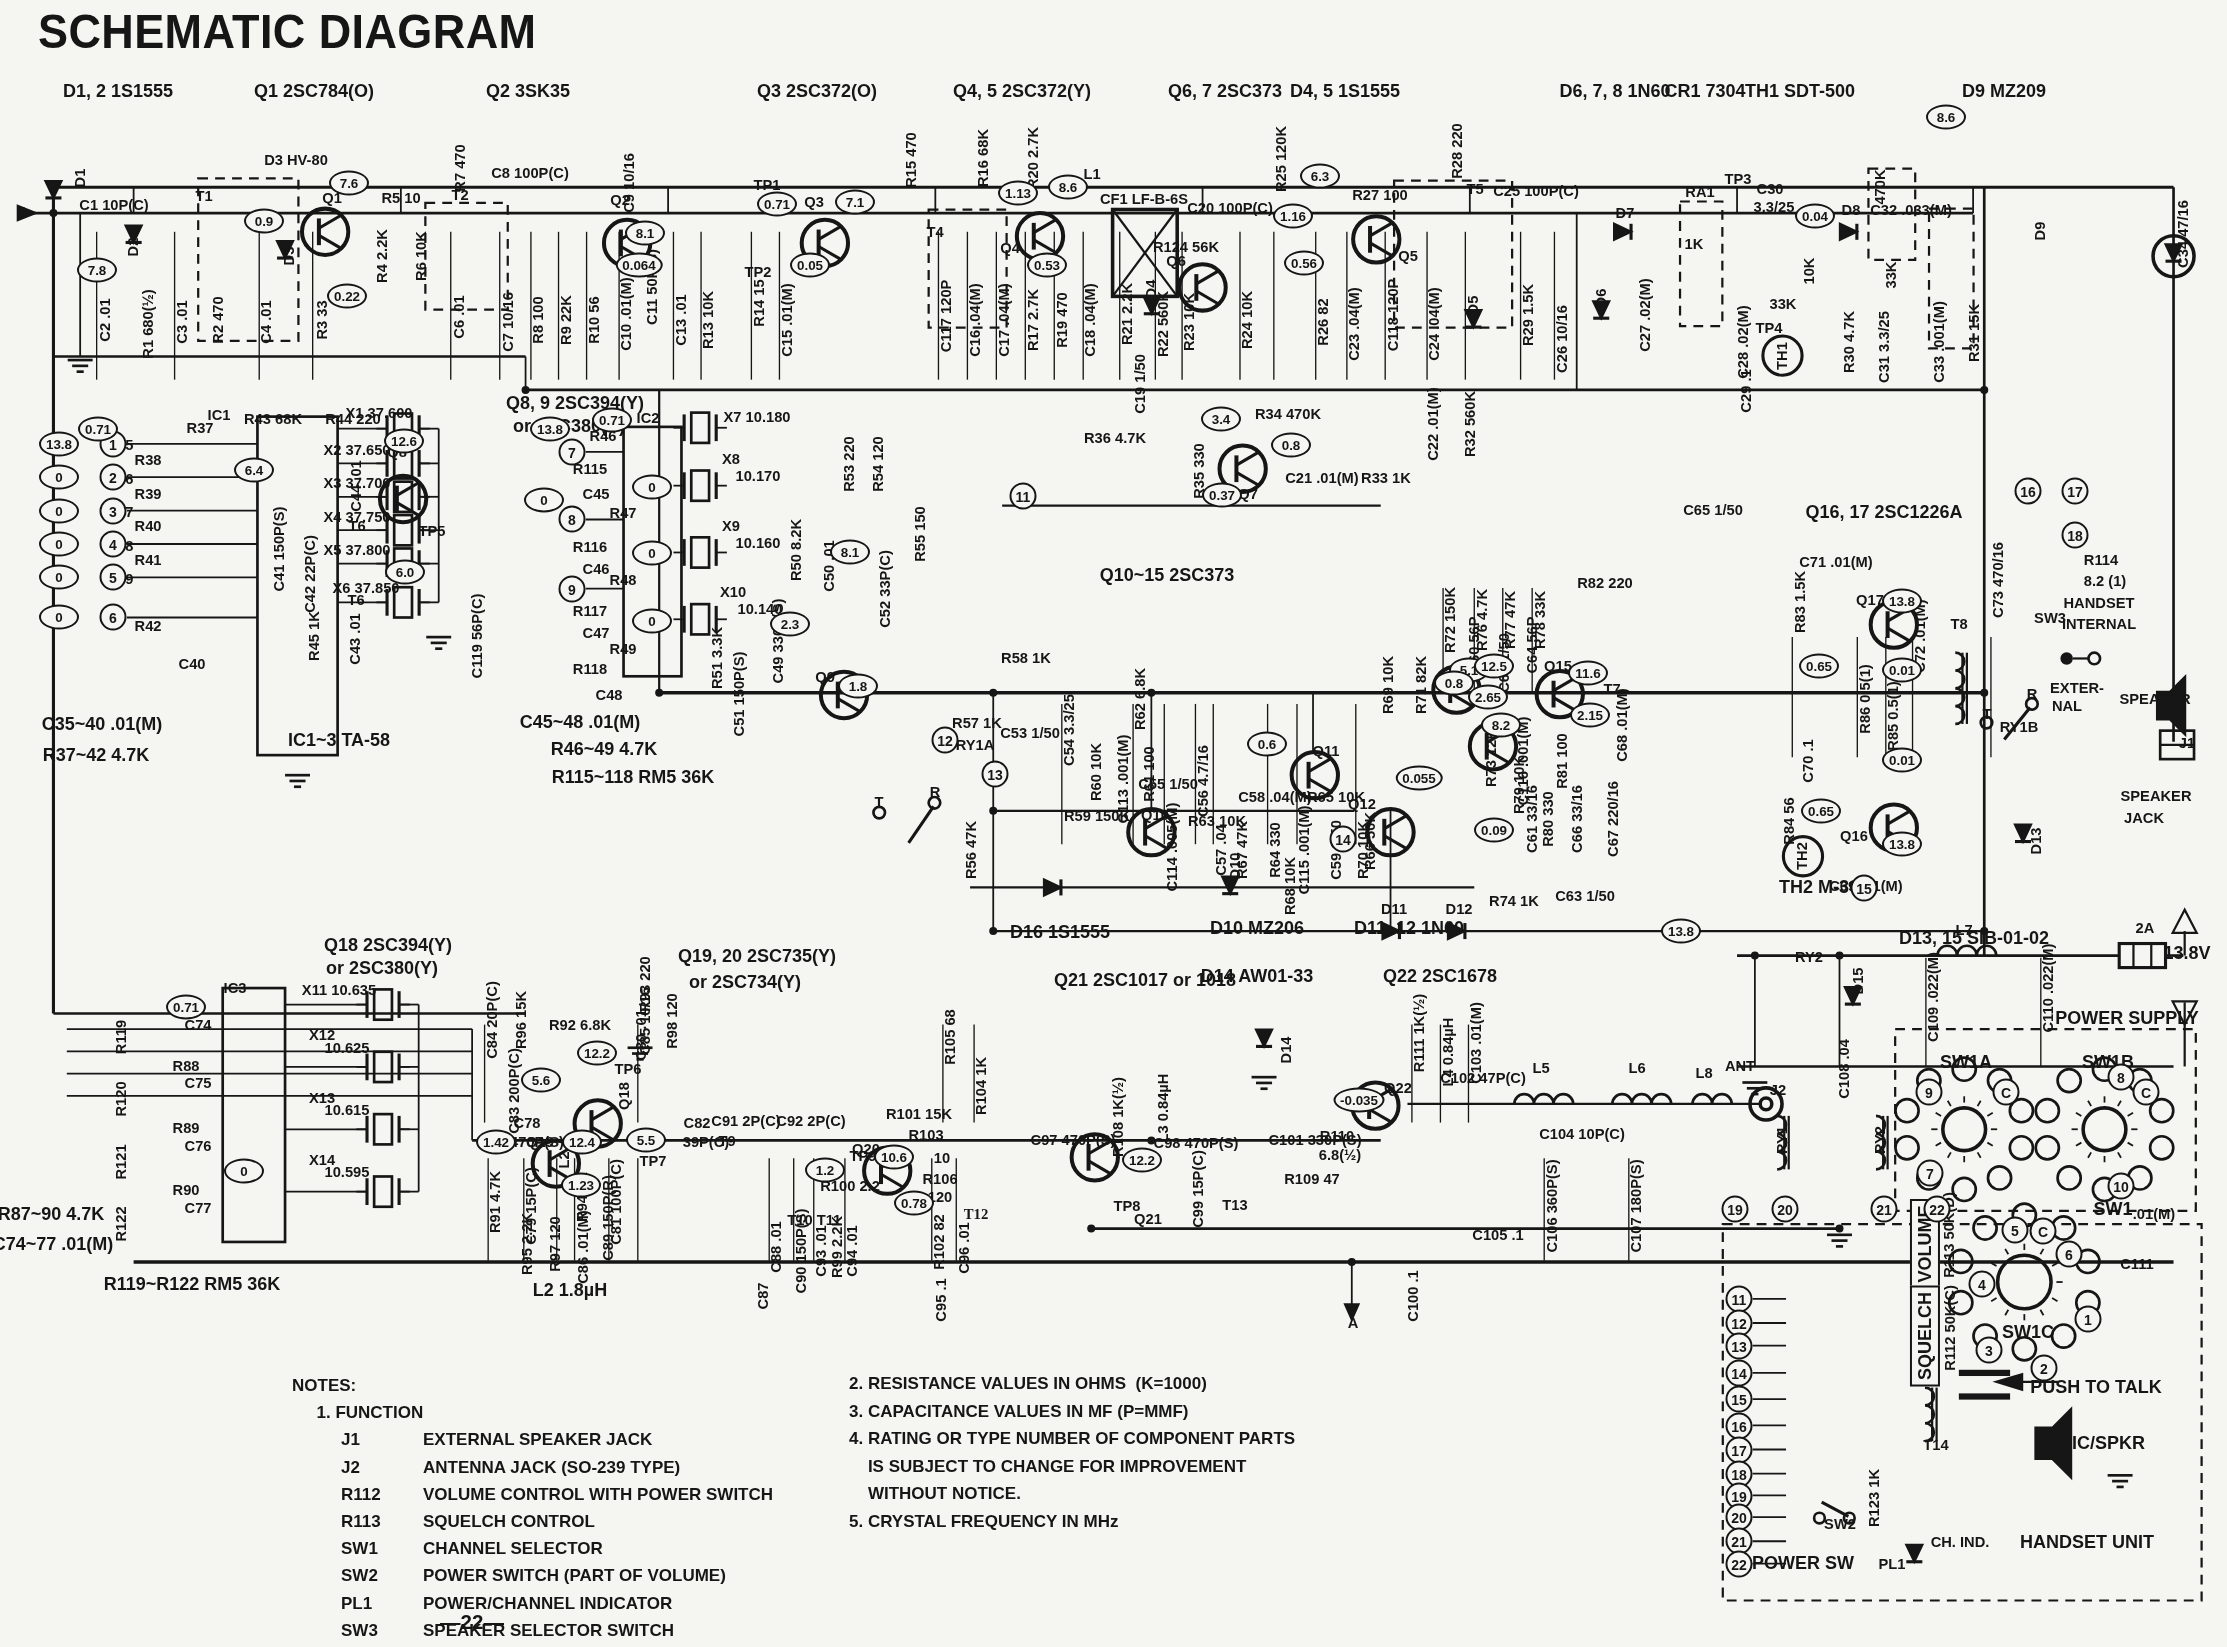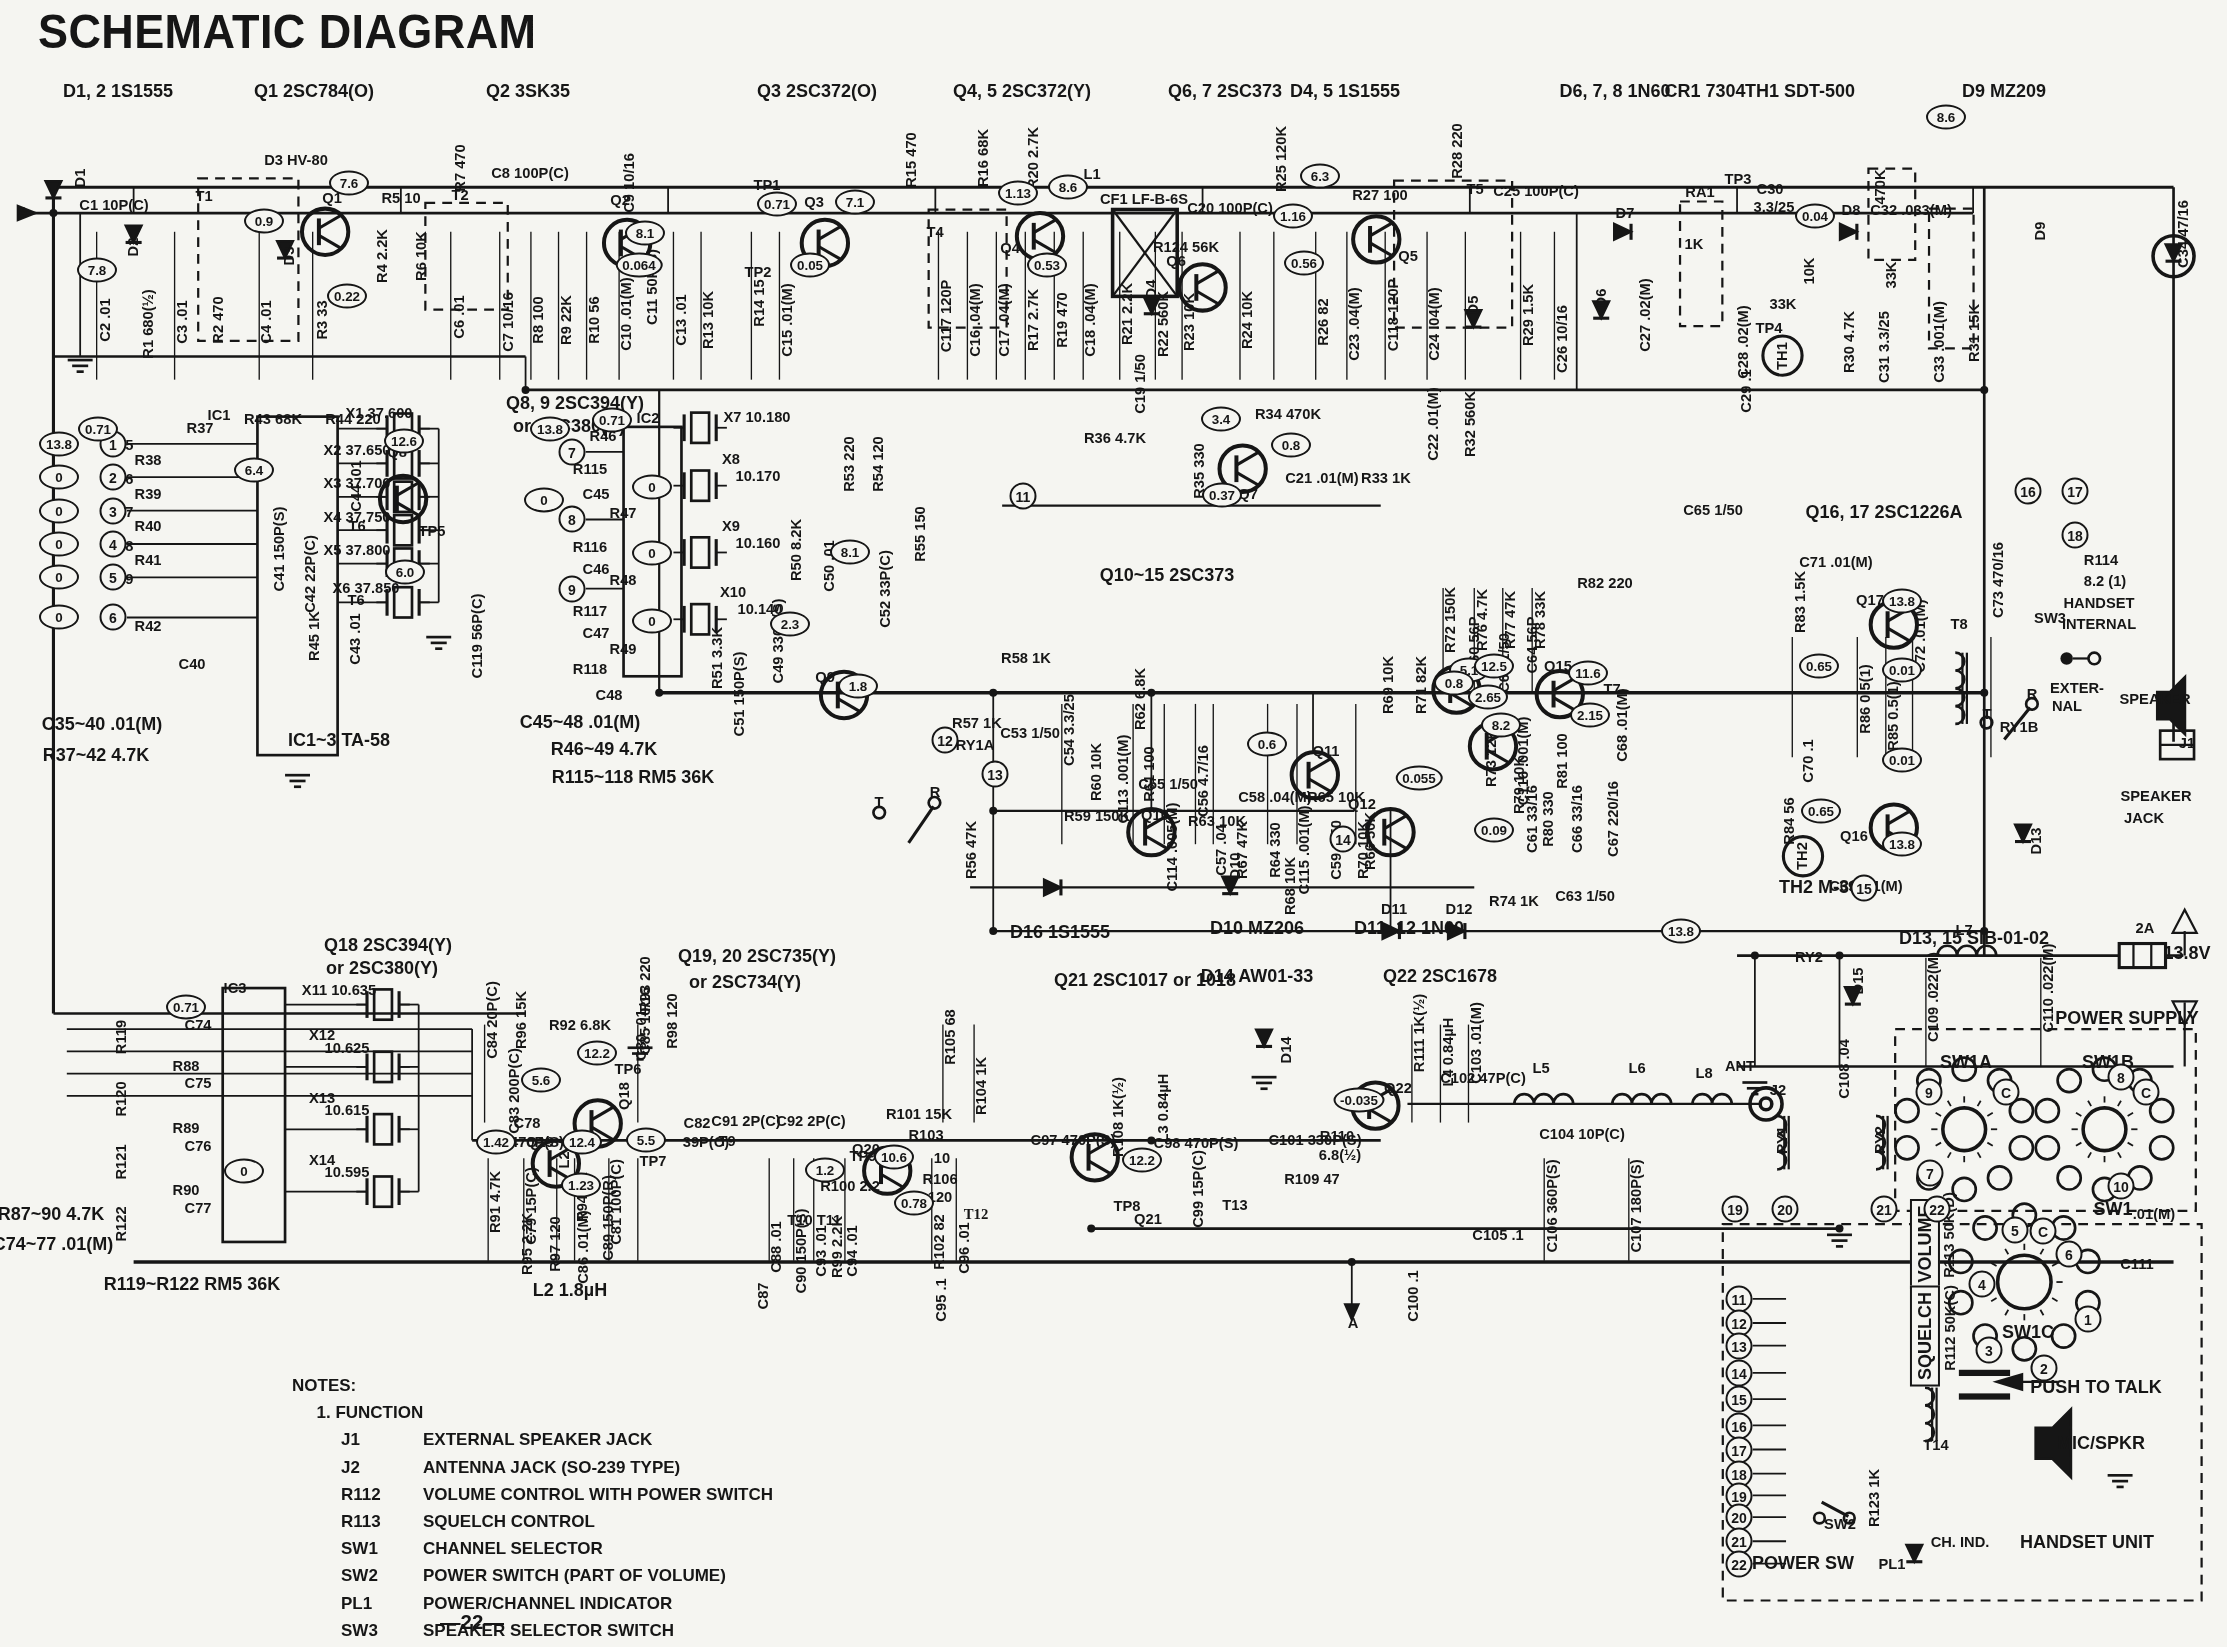--- a/index.html
+++ b/index.html
@@ -1128,16 +1128,22 @@
           <span class="code">SW3</span>
           <span>SPEAKER SELECTOR SWITCH</span>
         </div>
         <div class="row">
           <span class="code">RY1,2</span>
           <span>RELAY</span>
         </div>
       </div>
   </div>
 
+  <div class="numbered" id="numbered-notes" style="left:849px;top:1370px;">2. RESISTANCE VALUES IN OHMS  (K=1000)
+3. CAPACITANCE VALUES IN MF (P=MMF)
+4. RATING OR TYPE NUMBER OF COMPONENT PARTS
+    IS SUBJECT TO CHANGE FOR IMPROVEMENT
+    WITHOUT NOTICE.
+5. CRYSTAL FREQUENCY IN MHz</div>
 
   <div class="pageno" style="left:472px;top:1622px;">—22—</div>
 </div>
 
 
 </body></html>

